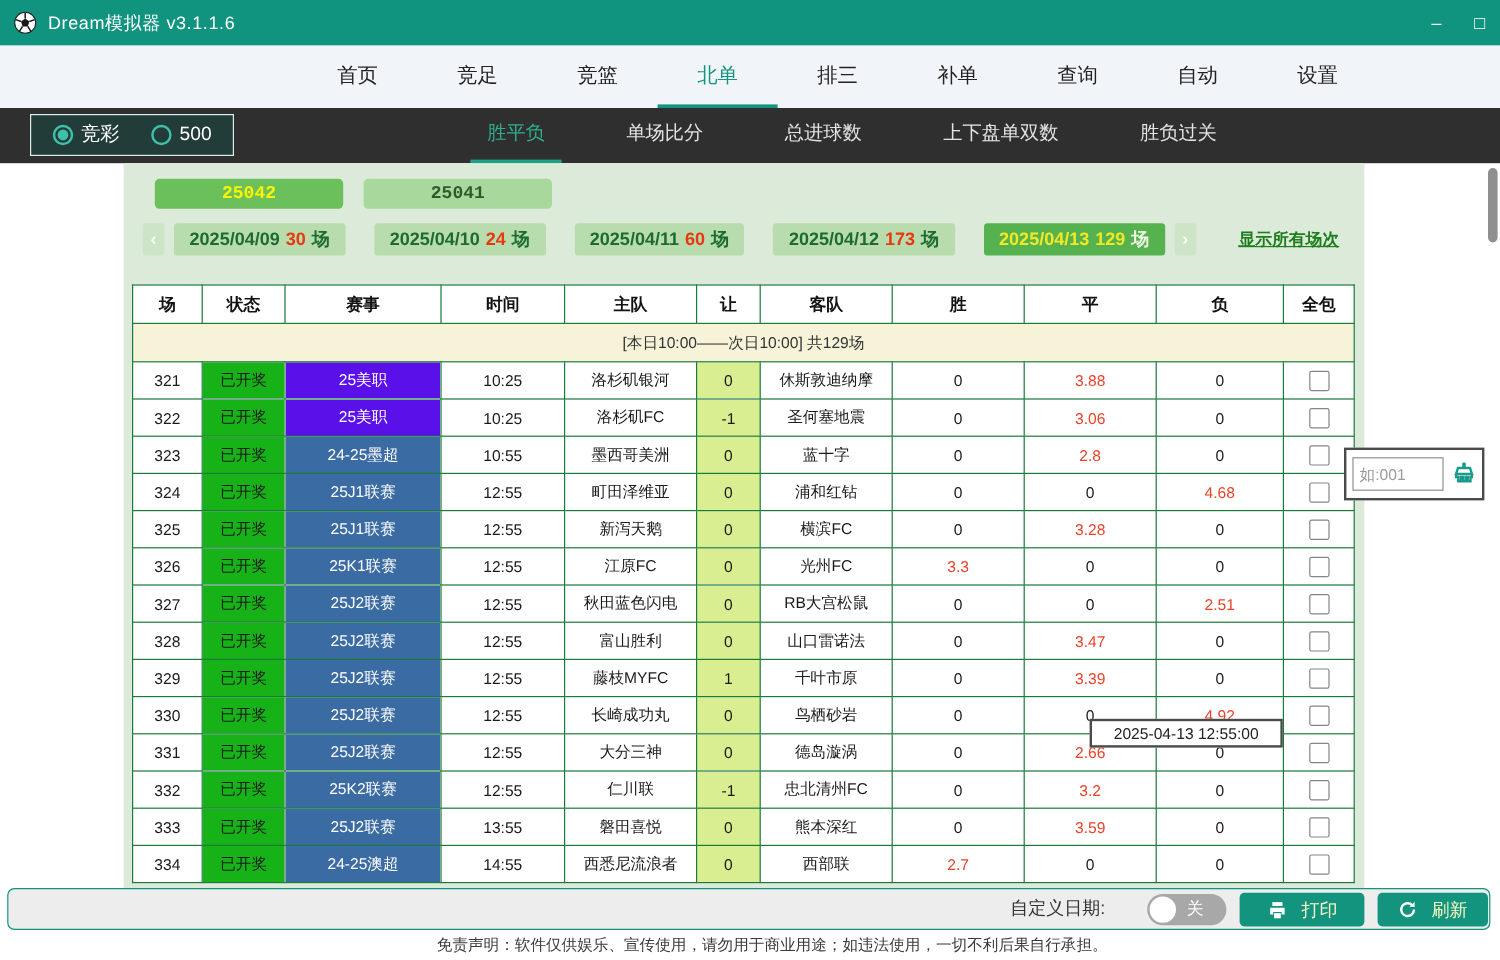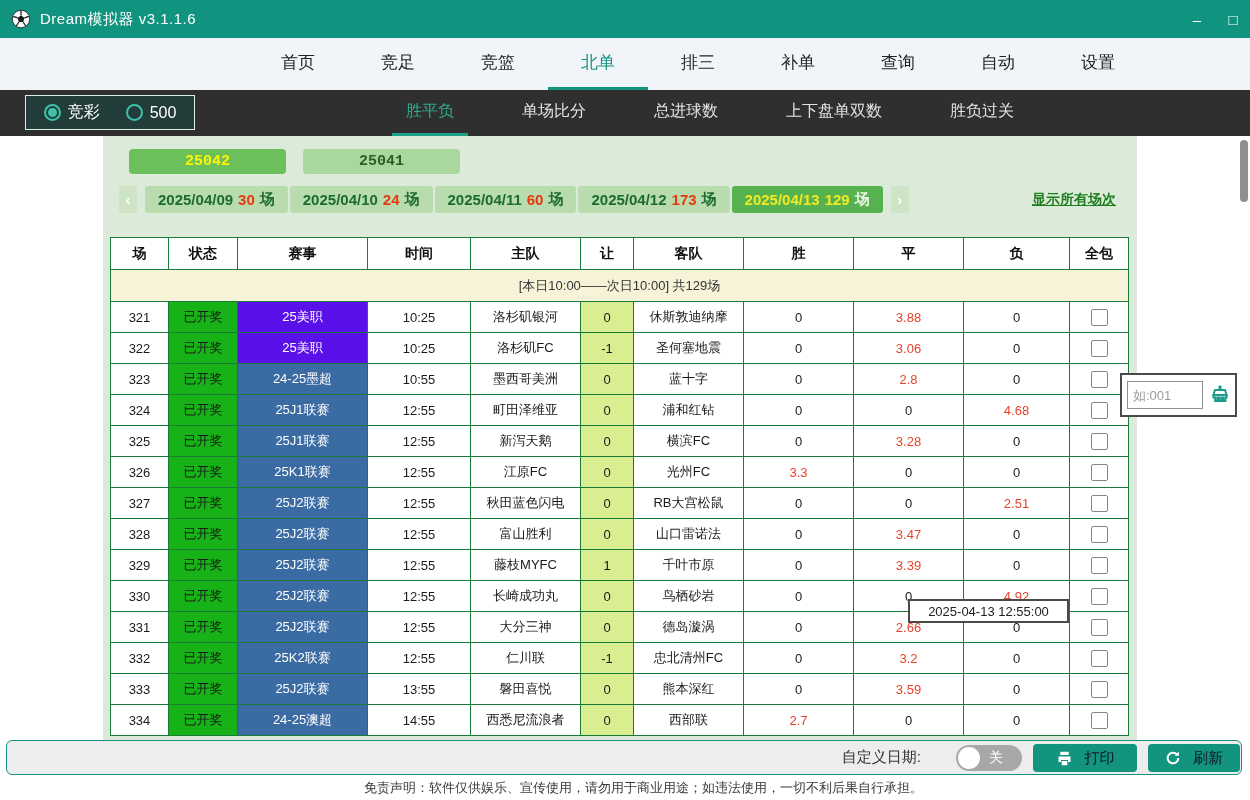--- a/index.html
+++ b/index.html
@@ -65,21 +65,21 @@
   .float-input{width:76px;height:28px;border:1px solid #8f8f8f;font-size:13px;padding:0 5px;color:#333;font-family:inherit;box-sizing:border-box;}
   .float-input::placeholder{color:#9a9a9a;}
   .brush-btn{background:none;border:none;padding:0;display:flex;cursor:pointer;}
 
   
   .toolbar{position:absolute;left:6px;top:740px;width:1236px;height:35px;background:#ededed;border:1px solid var(--accent);border-radius:6px;box-sizing:border-box;}
   .toolbar-label{position:absolute;right:320px;top:7px;font-size:15px;color:#333;}
   .toggle{position:absolute;left:949px;top:4px;width:66px;height:26px;border-radius:13px;background:#a8a8a8;display:flex;align-items:center;cursor:pointer;}
   .knob{width:22px;height:22px;border-radius:50%;background:#fff;margin-left:2px;}
   .toggle-text{color:#fff;font-size:14px;margin-left:9px;}
-  .tb-btn{position:absolute;top:3px;height:28px;border:none;border-radius:4px;background:var(--accent);color:#0f172a;font-size:15px;display:flex;align-items:center;justify-content:center;gap:12px;font-family:inherit;cursor:pointer;}
+  .tb-btn{position:absolute;top:3px;height:28px;border:none;border-radius:4px;background:var(--accent);color:#fef9c3;font-size:15px;display:flex;align-items:center;justify-content:center;gap:12px;font-family:inherit;cursor:pointer;}
   .btn-print{left:1026px;width:104px;}
   .btn-refresh{left:1141px;width:92px;}
 
   .footer{position:absolute;left:0;top:776px;width:100%;height:24px;display:flex;align-items:center;justify-content:center;font-size:13px;color:#3a3a3a;background:#fff;}
   .scroll-thumb{position:absolute;left:1240px;top:140px;width:8px;height:62px;background:#8f8f8f;border-radius:4px;cursor:pointer;}
 </style>
 </head>
 <body>
 
 <div id="app">
@@ -142,21 +142,21 @@
 
   <div class="panel"></div>
 
   <div class="issue-btns" id="issue-btns">
       <button class="issue-btn active">25042</button>
       <button class="issue-btn">25041</button>
     </div>
 
   <div class="date-row">
     <button class="date-arrow">‹</button>
-    <span id="date-tabs" style="display:flex;gap:2px;justify-content:center;">
+    <span id="date-tabs" style="display:flex;gap:24px;justify-content:center;">
         <button class="date-tab">
           <span class="dt">2025/04/09</span>
           <span class="dc">30</span>
           <span class="ds">场</span>
         </button>
         <button class="date-tab">
           <span class="dt">2025/04/10</span>
           <span class="dc">24</span>
           <span class="ds">场</span>
         </button>

